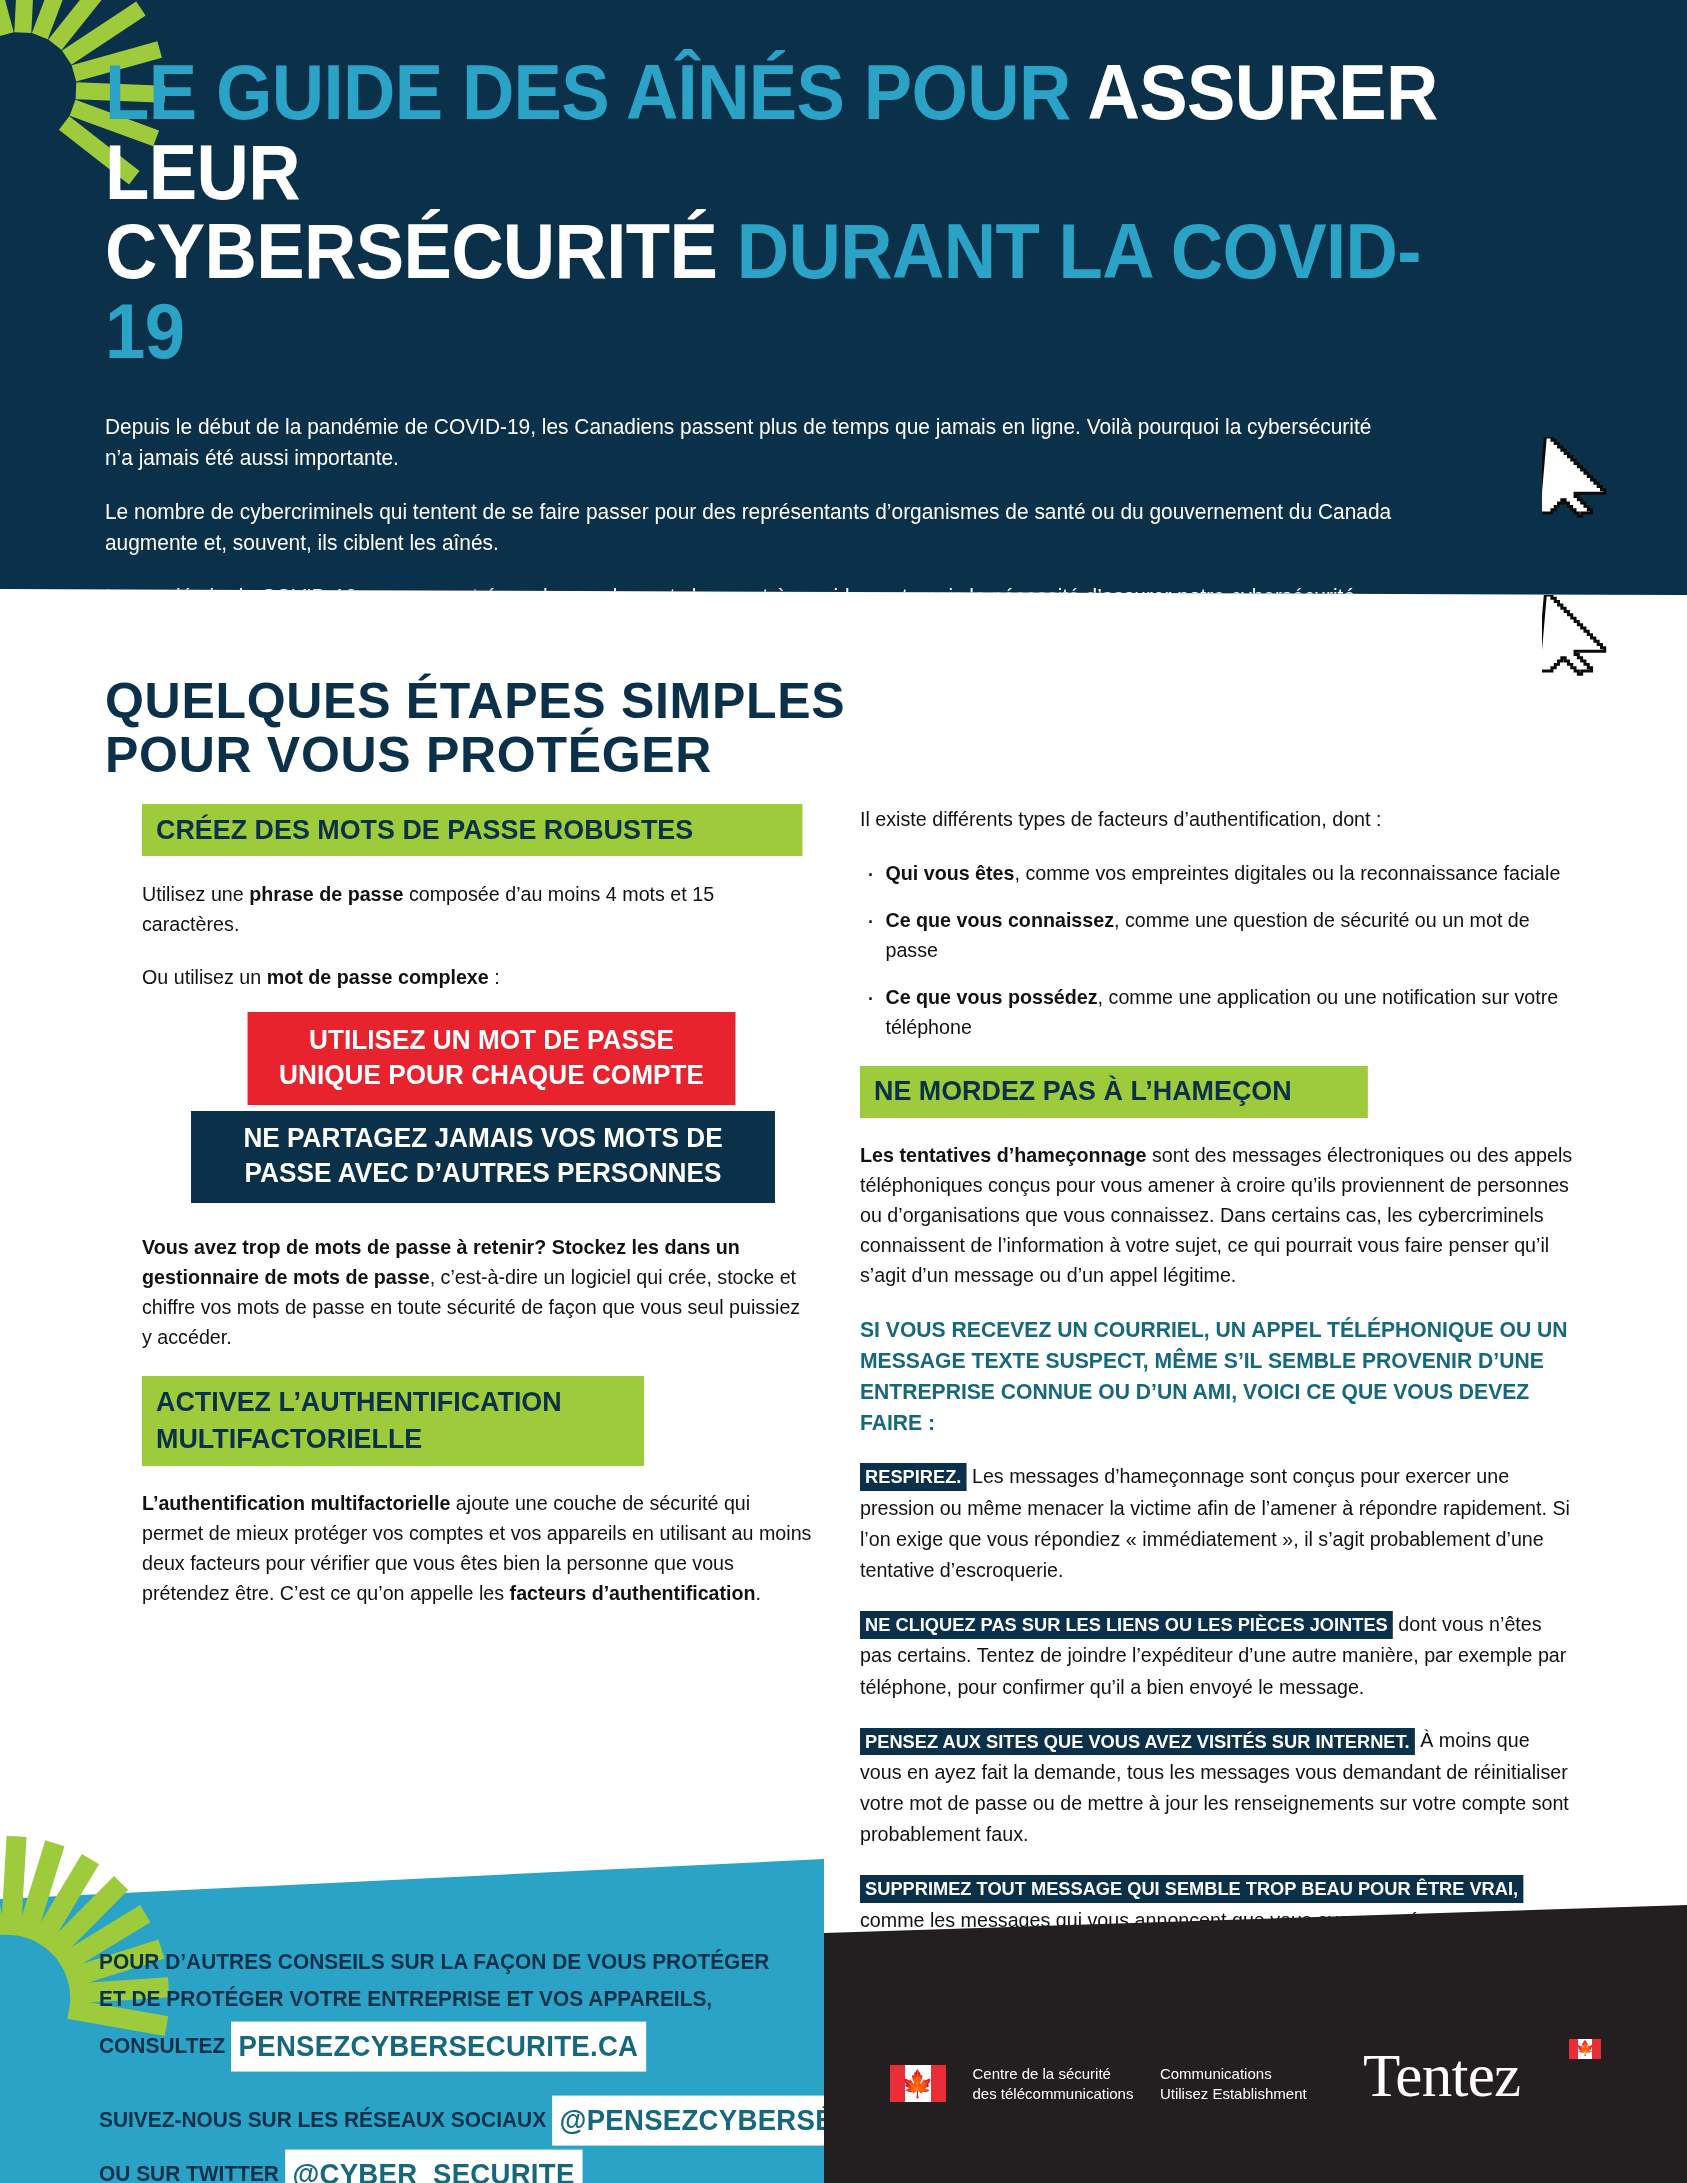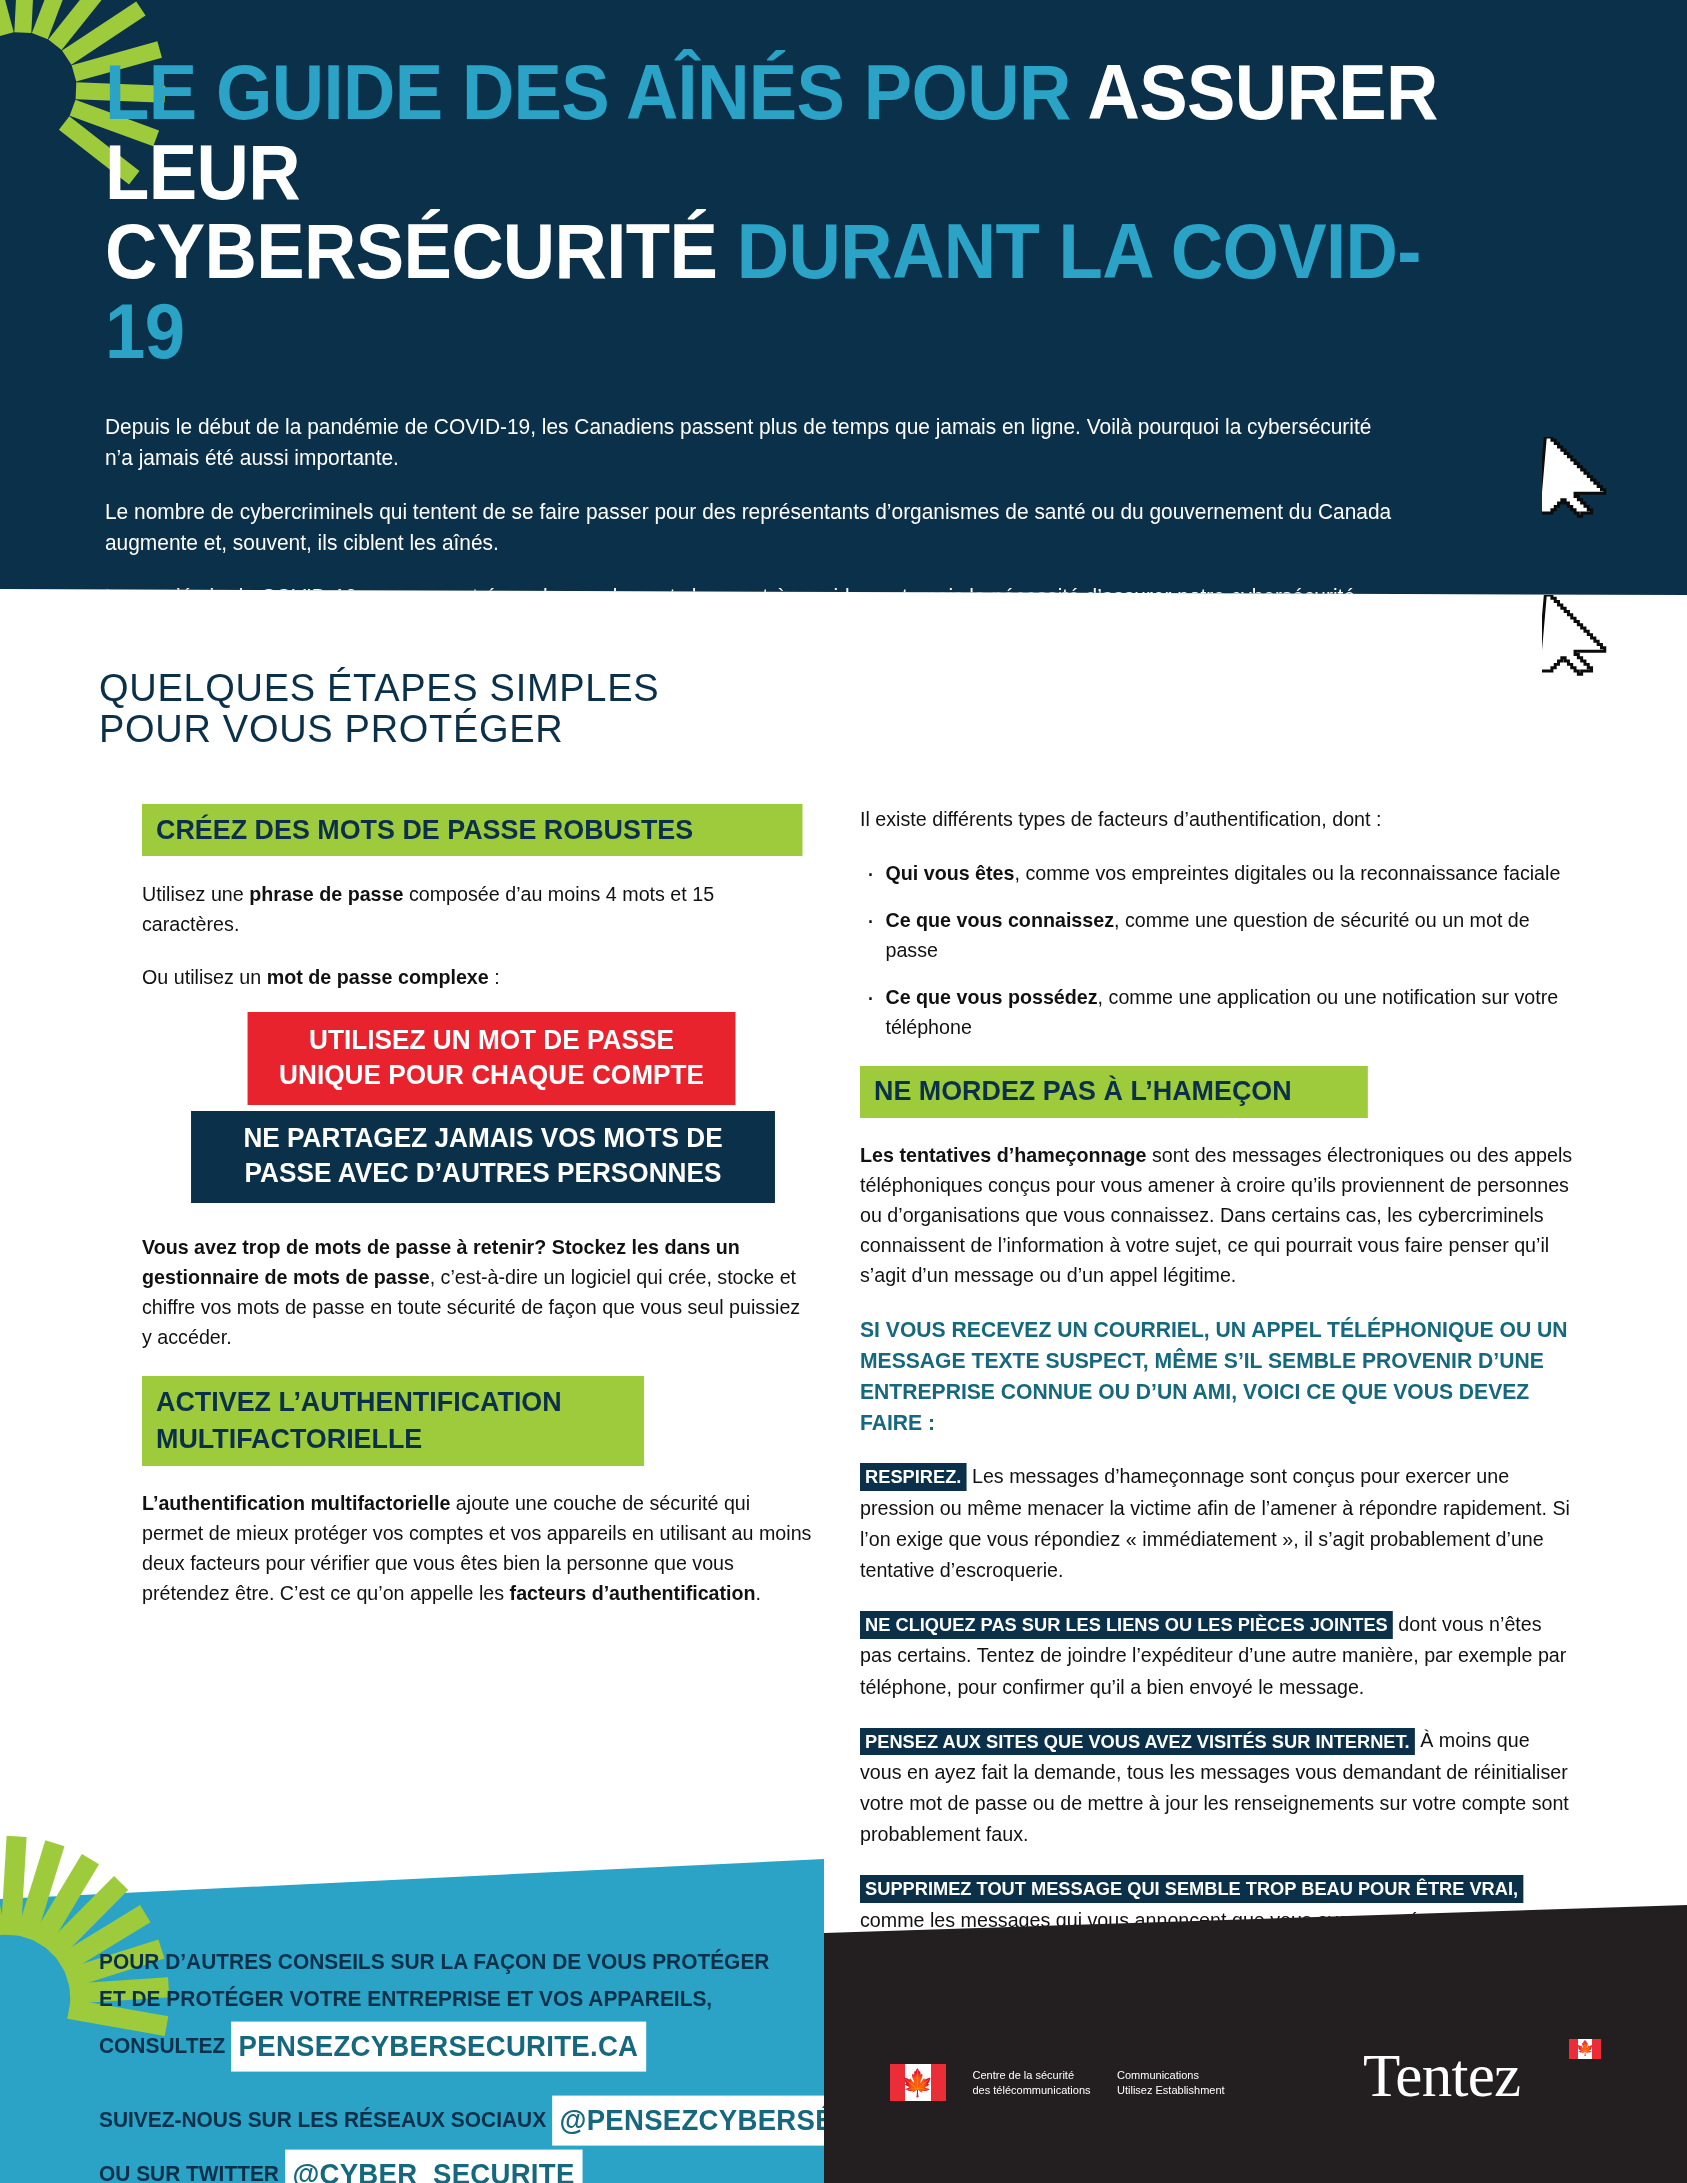--- a/index.html
+++ b/index.html
@@ -46,23 +46,23 @@
   }
 
   
   .cursor{position:absolute;}
   .cursor svg{display:block;}
 
   
   .main{position:absolute;left:0;top:635px;width:1687px;height:1548px;}
   .section-title{
     position:absolute;left:99px;top:33px;
-    color:#0b3049;font-weight:normal;
-    font-size:38px;line-height:1.08;letter-spacing:0.7px;
-    text-transform:uppercase;margin:0;
+    color:#0b3049;font-weight:bold;
+    font-size:50px;line-height:1.08;letter-spacing:0.7px;
+    text-transform:uppercase;margin:6px;
   }
 
   .col{position:absolute;top:169px;}
   .col-left{left:98px;width:701px;margin-left:44px;}
   .col-right{left:860px;width:744px;}
 
   .greenbar{
     display:inline-block;
     background:#9ecb3b;color:#0b3049;
     font-weight:bold;font-size:28px;line-height:1.34;
@@ -157,21 +157,21 @@
     position:absolute;left:890px;top:2064px;
     display:flex;align-items:center;gap:26.5px;
   }
   .flag{width:56px;height:37px;position:relative;background:#fff;}
   .flag .bar{position:absolute;top:0;width:14.6px;height:37px;background:#ea2d36;}
   .flag .bl{left:0;} .flag .br{right:0;}
   .flag .leaf{
     position:absolute;left:50%;top:50%;transform:translate(-50%,-50%);
     color:#ea2d36;font-size:26.5px;line-height:1;
   }
-  .cse-txt{color:#fff;font-size:11px;line-height:1.32;white-space:nowrap;}
+  .cse-txt{color:#fff;font-size:15px;line-height:1.32;white-space:nowrap;}
   .canada-wm{
     position:absolute;left:1363px;top:2041px;
     color:#ffffff;font-family:"Liberation Serif", serif;
     font-size:61px;font-weight:normal;letter-spacing:-0.7px;
   }
   .canada-flag{
     position:absolute;left:1569px;top:2039px;
     width:32px;height:20px;background:#fff;
   }
   .canada-flag .b{position:absolute;top:0;width:8.6px;height:20px;background:#ea2d36;}

